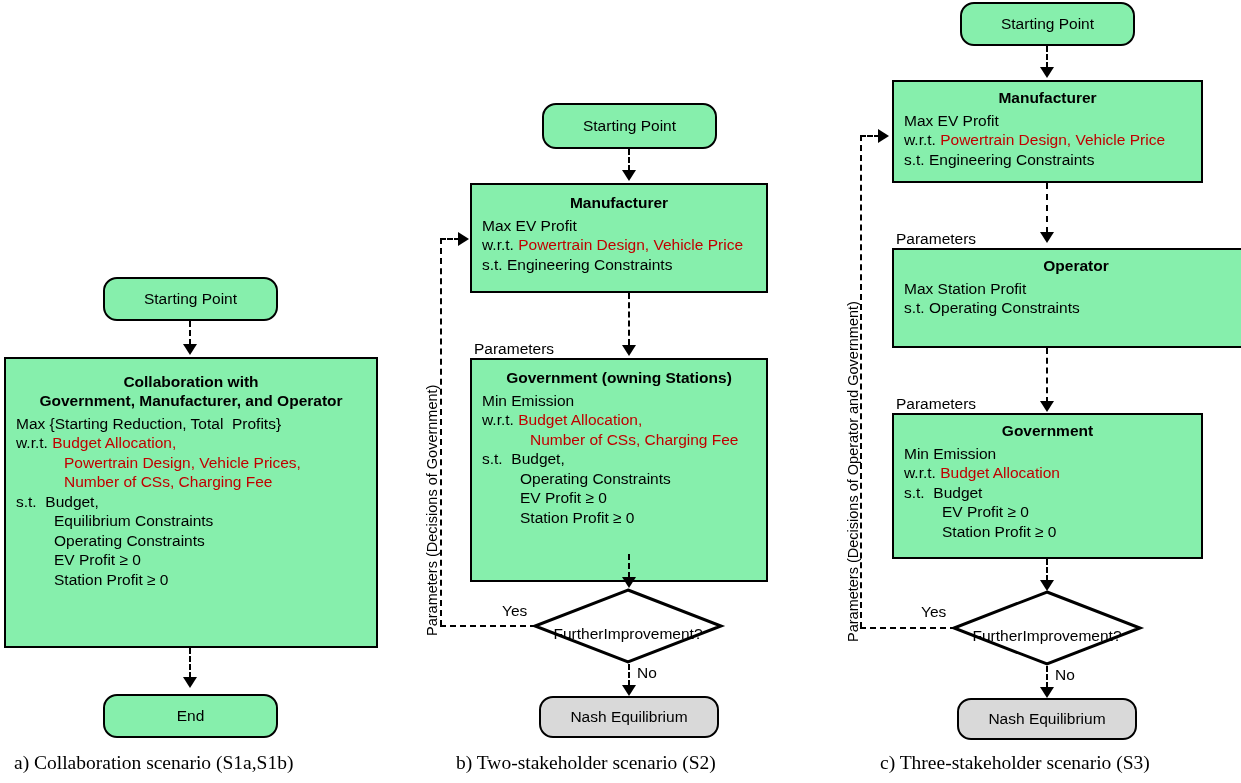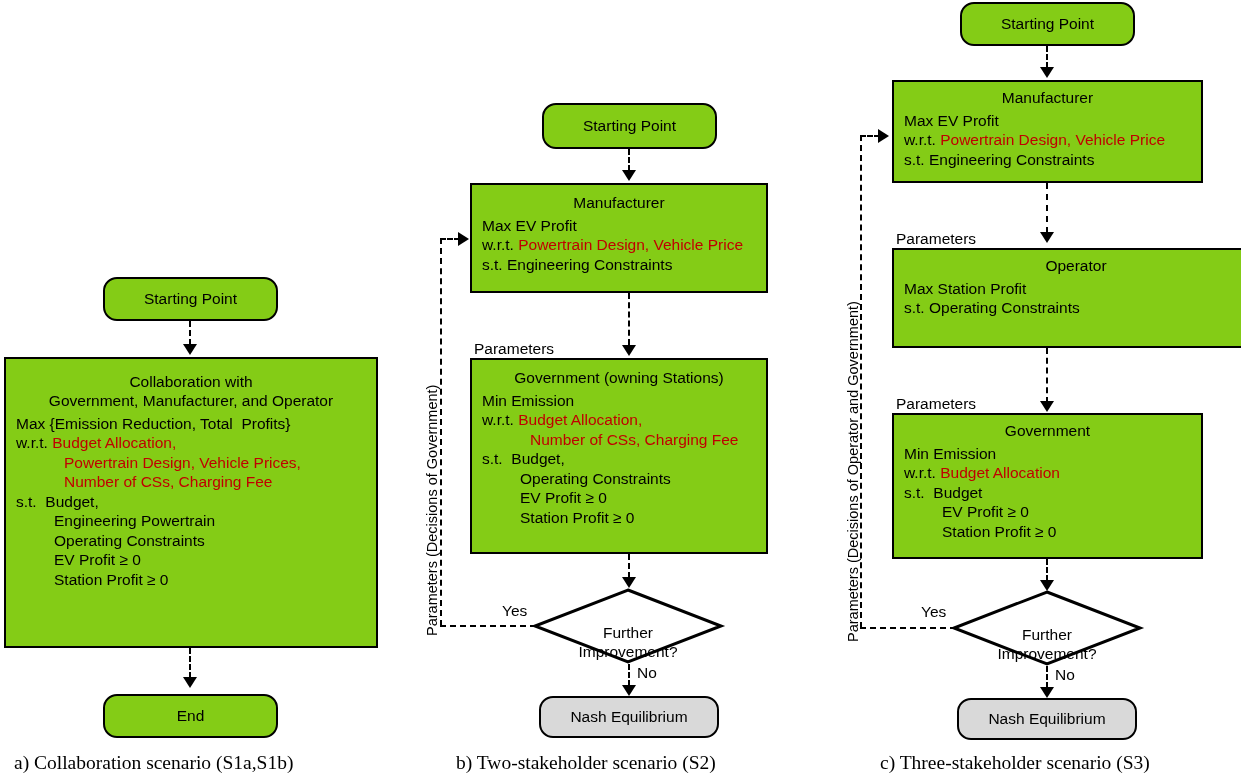--- a/index.html
+++ b/index.html
@@ -1,25 +1,25 @@
 <!DOCTYPE html>
 <html><head>
 <meta charset="utf-8">
 <style>
   html,body{margin:0;padding:0;background:#ffffff;}
   body{font-family:"Liberation Sans",sans-serif;color:#000;}
   #stage{position:relative;width:1241px;height:783px;overflow:hidden;background:#fff;}
 
   
-  .node{position:absolute;box-sizing:border-box;background:#84cc16;border:2.5px solid #000;}
+  .node{position:absolute;box-sizing:border-box;background:#86efac;border:2.5px solid #000;}
   .rounded{border-radius:14px;}
   .gray{background:#d9d9d9;}
   .center{display:flex;align-items:center;justify-content:center;text-align:center;}
 
-  .nodetitle{font-weight:normal;text-align:center;display:block;line-height:1.22;}
+  .nodetitle{font-weight:bold;text-align:center;display:block;line-height:1.22;}
   .body-txt{display:block;line-height:1.26;white-space:pre;}
   .red{color:#c00000;}
 
   .termtext{font-size:15.5px;}
   .boxtext{font-size:15.5px;}
 
   
   .dash-v{position:absolute;border-left:2.5px dashed #000;}
   .dash-h{position:absolute;border-top:2.5px dashed #000;}
 
@@ -32,22 +32,22 @@
 
   
   .label{position:absolute;font-size:15.5px;line-height:1.25;white-space:pre;}
   .vlabel{position:absolute;font-size:14.5px;white-space:nowrap;
           transform:rotate(-90deg);transform-origin:left top;}
   .caption{position:absolute;font-family:"Liberation Serif",serif;font-size:19.5px;white-space:nowrap;}
 
   
   .diamond{position:absolute;}
   .diamond svg{display:block;overflow:visible;}
-  .diamond .dtxt{position:absolute;left:0;top:16px;width:100%;height:100%;
-    display:flex;flex-direction:column;align-items:center;justify-content:center;
+  .diamond .dtxt{position:absolute;left:0;top:8px;width:100%;height:100%;
+    display:flex;align-items:center;justify-content:center;
     font-size:15.5px;line-height:1.25;text-align:center;}
 </style>
 </head>
 <body>
 
 <div id="stage">
 
   <div>
 
     <div class="node rounded center termtext" style="left:103px;top:277px;width:175px;height:44px;">
@@ -55,26 +55,26 @@
     </div>
 
     <div class="dash-v" style="left:189px;top:321px;height:24px;"></div>
     <div class="arrow-down" style="left:183px;top:344px;"></div>
 
     <div class="node" style="left:4px;top:357px;width:374px;height:291px;">
       <div class="boxtext" style="padding:14px 0 0 0;">
         <span class="nodetitle">Collaboration with</span>
         <span class="nodetitle">Government, Manufacturer, and Operator</span>
         <div style="padding:3px 0 0 10px;">
-          <span class="body-txt">Max {Emission Reduction, Total  Profits}</span>
+          <span class="body-txt">Max {Starting Reduction, Total  Profits}</span>
           <span class="body-txt"><span>w.r.t. </span><span class="red">Budget Allocation,</span></span>
           <span class="body-txt red" style="padding-left:48px;">Powertrain Design, Vehicle Prices,</span>
           <span class="body-txt red" style="padding-left:48px;">Number of CSs, Charging Fee</span>
           <span class="body-txt"><span>s.t.  </span><span>Budget,</span></span>
-          <span class="body-txt" style="padding-left:38px;">Engineering Powertrain</span>
+          <span class="body-txt" style="padding-left:38px;">Equilibrium Constraints</span>
           <span class="body-txt" style="padding-left:38px;">Operating Constraints</span>
           <span class="body-txt" style="padding-left:38px;">EV Profit ≥ 0</span>
           <span class="body-txt" style="padding-left:38px;">Station Profit ≥ 0</span>
         </div>
       </div>
     </div>
 
     <div class="dash-v" style="left:189px;top:648px;height:30px;"></div>
     <div class="arrow-down" style="left:183px;top:677px;"></div>
 
@@ -105,21 +105,21 @@
       </div>
     </div>
 
     <div class="dash-v" style="left:628px;top:293px;height:52px;"></div>
     <div class="arrow-down" style="left:622px;top:345px;"></div>
     <div class="label" style="left:474px;top:300px;">
       <span style="display:block;">Parameters</span>
       <span style="display:block;">(Decisions of Manufacture)</span>
     </div>
 
-    <div class="node" style="left:470px;top:358px;width:298px;height:196px;">
+    <div class="node" style="left:470px;top:358px;width:298px;height:224px;">
       <div class="boxtext" style="padding:9px 0 0 0;">
         <span class="nodetitle">Government (owning Stations)</span>
         <div style="padding:3px 0 0 10px;">
           <span class="body-txt">Min Emission</span>
           <span class="body-txt"><span>w.r.t. </span><span class="red">Budget Allocation,</span></span>
           <span class="body-txt red" style="padding-left:48px;">Number of CSs, Charging Fee</span>
           <span class="body-txt"><span>s.t.  </span><span>Budget,</span></span>
           <span class="body-txt" style="padding-left:38px;">Operating Constraints</span>
           <span class="body-txt" style="padding-left:38px;">EV Profit ≥ 0</span>
           <span class="body-txt" style="padding-left:38px;">Station Profit ≥ 0</span>

